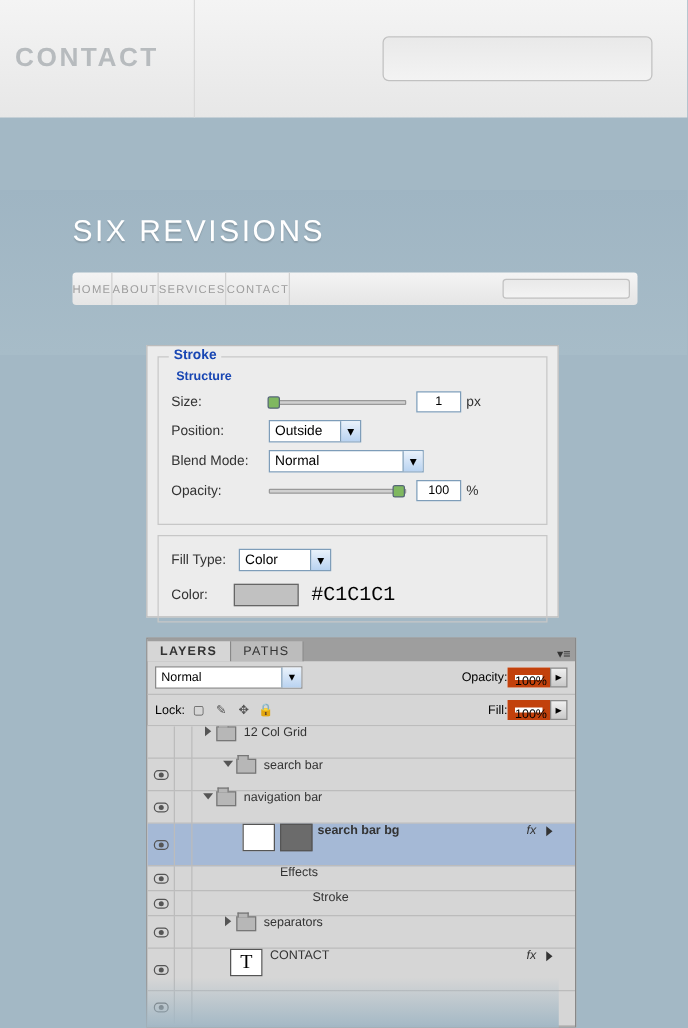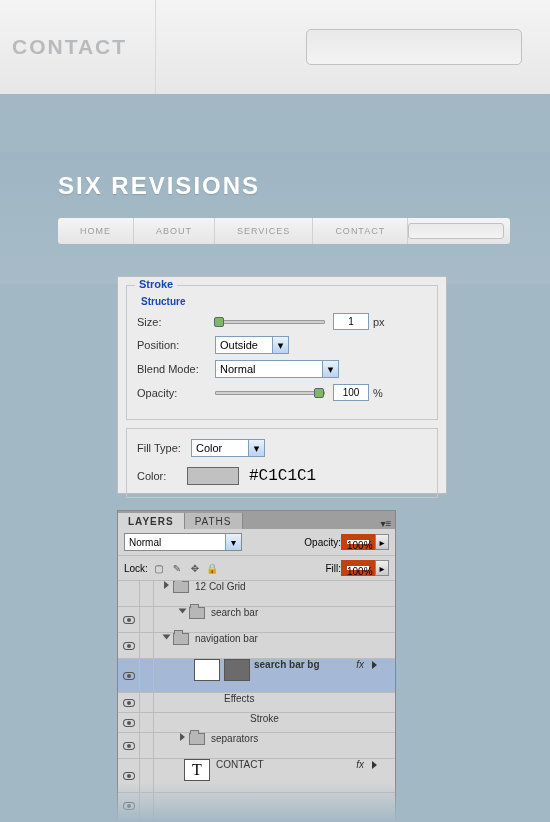--- a/index.html
+++ b/index.html
@@ -5,23 +5,23 @@
 * { box-sizing: border-box; margin: 0; padding: 0; }
 body { width: 550px; height: 822px; font-family: Arial, Helvetica, sans-serif; background: #a3b8c5; overflow: hidden; }
 
 
 .top-bar { height: 94px; background: linear-gradient(#f4f4f4, #e7e7e7); display: flex; align-items: center; padding: 0 10px 0 0; }
 .contact-tab { font-size: 21px; font-weight: bold; color: #b7bbbe; letter-spacing: 2px; padding: 0 28px 0 12px; border-right: 1px solid #d9d9d9; height: 94px; display: flex; align-items: center; }
 .top-search { margin-left: auto; margin-right: 18px; width: 216px; height: 36px; border: 1px solid #c1c1c1; border-radius: 5px; background: linear-gradient(#e9e9e9,#f3f3f3); }
 
 
 .preview { margin-top: 58px; background: linear-gradient(#9fb5c3,#a7bcc8); padding: 20px 0 40px 58px; }
-.site-title { color: #fff; font-size: 24px; letter-spacing: 2px; font-weight: 700; text-shadow: 0 1px 1px rgba(0,0,0,.15); margin-bottom: 18px; }
+.site-title { color: #fff; font-size: 24px; letter-spacing: 2px; font-weight: 400; text-shadow: 0 1px 1px rgba(0,0,0,.15); margin-bottom: 18px; }
 .nav { display: flex; align-items: center; background: linear-gradient(#f4f4f4,#e5e5e5); border-radius: 3px; height: 26px; width: 452px; font-size: 9px; color: #9c9c9c; }
-.nav-item { padding: 0 22px; border-right: 1px solid #d1d1d1; height: 26px; display: flex; align-items: center; letter-spacing: 1px; }
+.nav-item { padding: 0 0; border-right: 1px solid #d1d1d1; height: 26px; display: flex; align-items: center; letter-spacing: 1px; }
 .nav-search { margin-left: auto; margin-right: 6px; width: 102px; height: 16px; border: 1px solid #c1c1c1; border-radius: 3px; background: linear-gradient(#e9e9e9,#f3f3f3); }
 
 
 .stroke-dialog { position: absolute; left: 117px; top: 276px; width: 330px; height: 218px; background: #ececec; border: 1px solid #bcbcbc; font-family: Tahoma, sans-serif; font-size: 11px; }
 .fieldset { border: 1px solid #c7c7c7; margin: 8px; padding: 10px 10px 12px 10px; position: relative; }
 .legend { position: absolute; top: -8px; left: 8px; background: #ececec; padding: 0 4px; color: #1846b3; font-weight: bold; }
 .sub-legend { color: #1846b3; font-weight: bold; font-size: 10px; margin-left: 4px; }
 .row { display: flex; align-items: center; margin: 6px 0; }
 .lbl { width: 78px; text-align: left; margin-right: 0; color: #333; }
 .slider { flex: 0 0 110px; height: 4px; background: #d0d0d0; border: 1px solid #999; position: relative; margin-right: 8px; border-radius: 1px; }
@@ -33,21 +33,21 @@
 .sel-pos { width: 74px; }
 .sel-blend { width: 124px; }
 .sel-fill { width: 74px; }
 
 .fillset { margin-top: 0; }
 .color-row { display: flex; align-items: center; margin-top: 10px; }
 .swatch { width: 52px; height: 18px; background: #c1c1c1; border: 1px solid #666; margin: 0 10px; }
 .hex { font-size: 16px; font-family: Liberation Mono, monospace; }
 
 
-.layers-panel { position: absolute; left: 117px; top: 510px; width: 279px; background: #d6d6d6; border: 1px solid #888; font-family: Tahoma, sans-serif; font-size: 10px; }
+.layers-panel { position: absolute; left: 117px; top: 510px; width: 344px; background: #d6d6d6; border: 1px solid #888; font-family: Tahoma, sans-serif; font-size: 10px; }
 .tabs-row { display: flex; background: #9e9e9e; height: 18px; align-items: flex-end; }
 .tab { padding: 3px 10px 2px; background: #bcbcbc; color: #333; border-right: 1px solid #888; font-size: 10px; letter-spacing: 1px; }
 .tab.active { background: #d6d6d6; font-weight: bold; }
 .panel-menu { margin-left: auto; width: 18px; text-align: center; color: #333; }
 .panel-row { display: flex; align-items: center; padding: 4px 6px; border-bottom: 1px solid #bcbcbc; }
 .blend-select { width: 118px; height: 18px; background: #fff; border: 1px solid #8a8a8a; display: flex; align-items: center; padding: 0 4px; position: relative; }
 .pct-box { display: flex; align-items: center; }
 .pct-input { width: 34px; height: 16px; background: #fff; border: 6px solid #c2410c; font-size: 10px; text-align: center; }
 .pct-btn { width: 14px; height: 16px; background: linear-gradient(#f0f0f0,#c9c9c9); border: 1px solid #8a8a8a; display: flex; align-items: center; justify-content: center; }
 .lock-icons { display: flex; gap: 4px; margin-left: 4px; }

